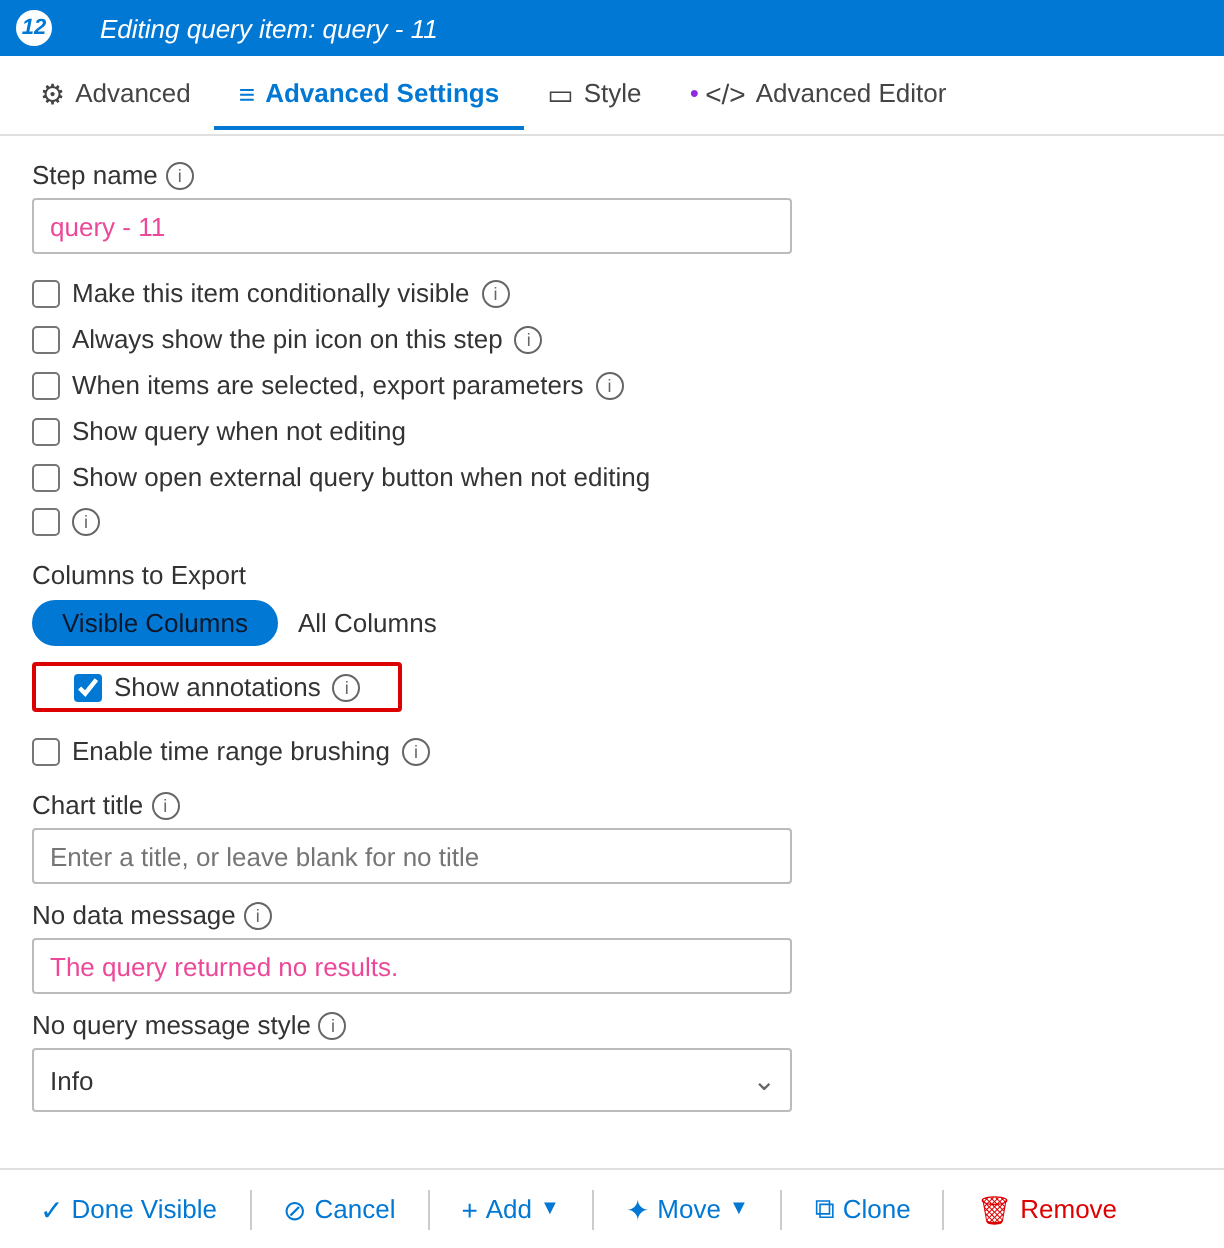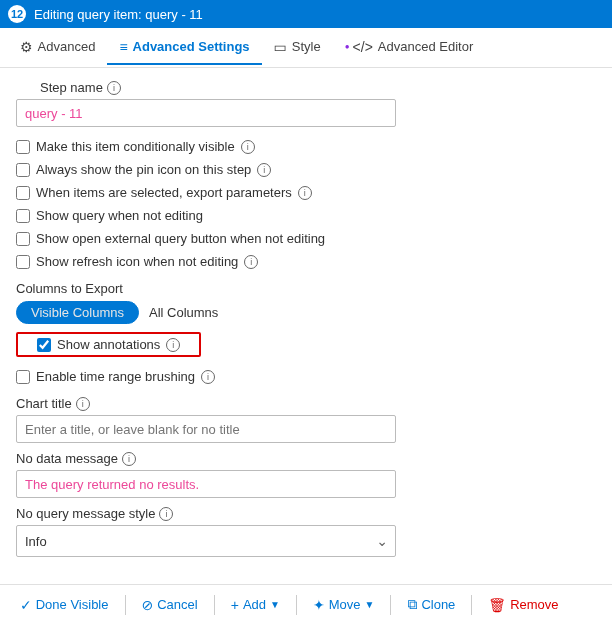--- a/index.html
+++ b/index.html
@@ -13,22 +13,23 @@
       color: #333;
     }
 
     
     .title-bar {
       background: #0078d4;
       color: white;
       display: flex;
       align-items: center;
       padding: 4px 8px;
-      gap: 8px;
+      gap: 24px;
       height: 28px;
+      font-style: italic;
     }
     .title-bar-badge {
       background: white;
       color: #0078d4;
       border-radius: 50%;
       width: 18px;
       height: 18px;
       display: flex;
       align-items: center;
       justify-content: center;
@@ -81,21 +82,20 @@
     .field-label {
       display: flex;
       align-items: center;
       gap: 4px;
       margin-bottom: 4px;
       margin-top: 10px;
       font-size: 13px;
     }
     .field-label:first-child {
       margin-top: 0;
-      margin-left: 24px;
     }
     .info-icon {
       width: 14px;
       height: 14px;
       border-radius: 50%;
       border: 1px solid #666;
       display: inline-flex;
       align-items: center;
       justify-content: center;
       font-size: 9px;
@@ -287,28 +287,27 @@
   <div class="checkbox-row">
     <input type="checkbox" style="">
     <span>Show query when not editing</span>
   </div>
   <div class="checkbox-row">
     <input type="checkbox" style="">
     <span>Show open external query button when not editing</span>
   </div>
   <div class="checkbox-row">
     <input type="checkbox" style="">
-    <span>Show refresh icon when not editing</span>
     <span class="info-icon">i</span>
   </div>
 
   
   <div class="section-label">Columns to Export</div>
   <div class="toggle-group">
-    <button class="toggle-btn active" style="border-radius: 12px; border: 1px solid #0078d4; background: #0078d4; color: #e5e5e5; padding: 3px 14px; font-size: 13px; cursor: pointer;">Visible Columns</button>
+    <button class="toggle-btn active" style="border-radius: 12px; border: 1px solid #0078d4; background: #0078d4; color: #0f172a; padding: 3px 14px; font-size: 13px; cursor: pointer;">Visible Columns</button>
     <button class="toggle-btn" style="border: none; background: none; color: #333; padding: 3px 10px; font-size: 13px; cursor: pointer;">All Columns</button>
   </div>
 
   
   <div class="checkbox-row highlighted" style="border: 2px solid #d00; border-radius: 2px; padding: 3px 19px; display: inline-flex; align-items: center; gap: 6px; margin-bottom: 4px;">
     <input type="checkbox" checked="" style="accent-color: rgb(0, 120, 212);">
     <span>Show annotations</span>
     <span class="info-icon">i</span>
   </div>
   <br>

